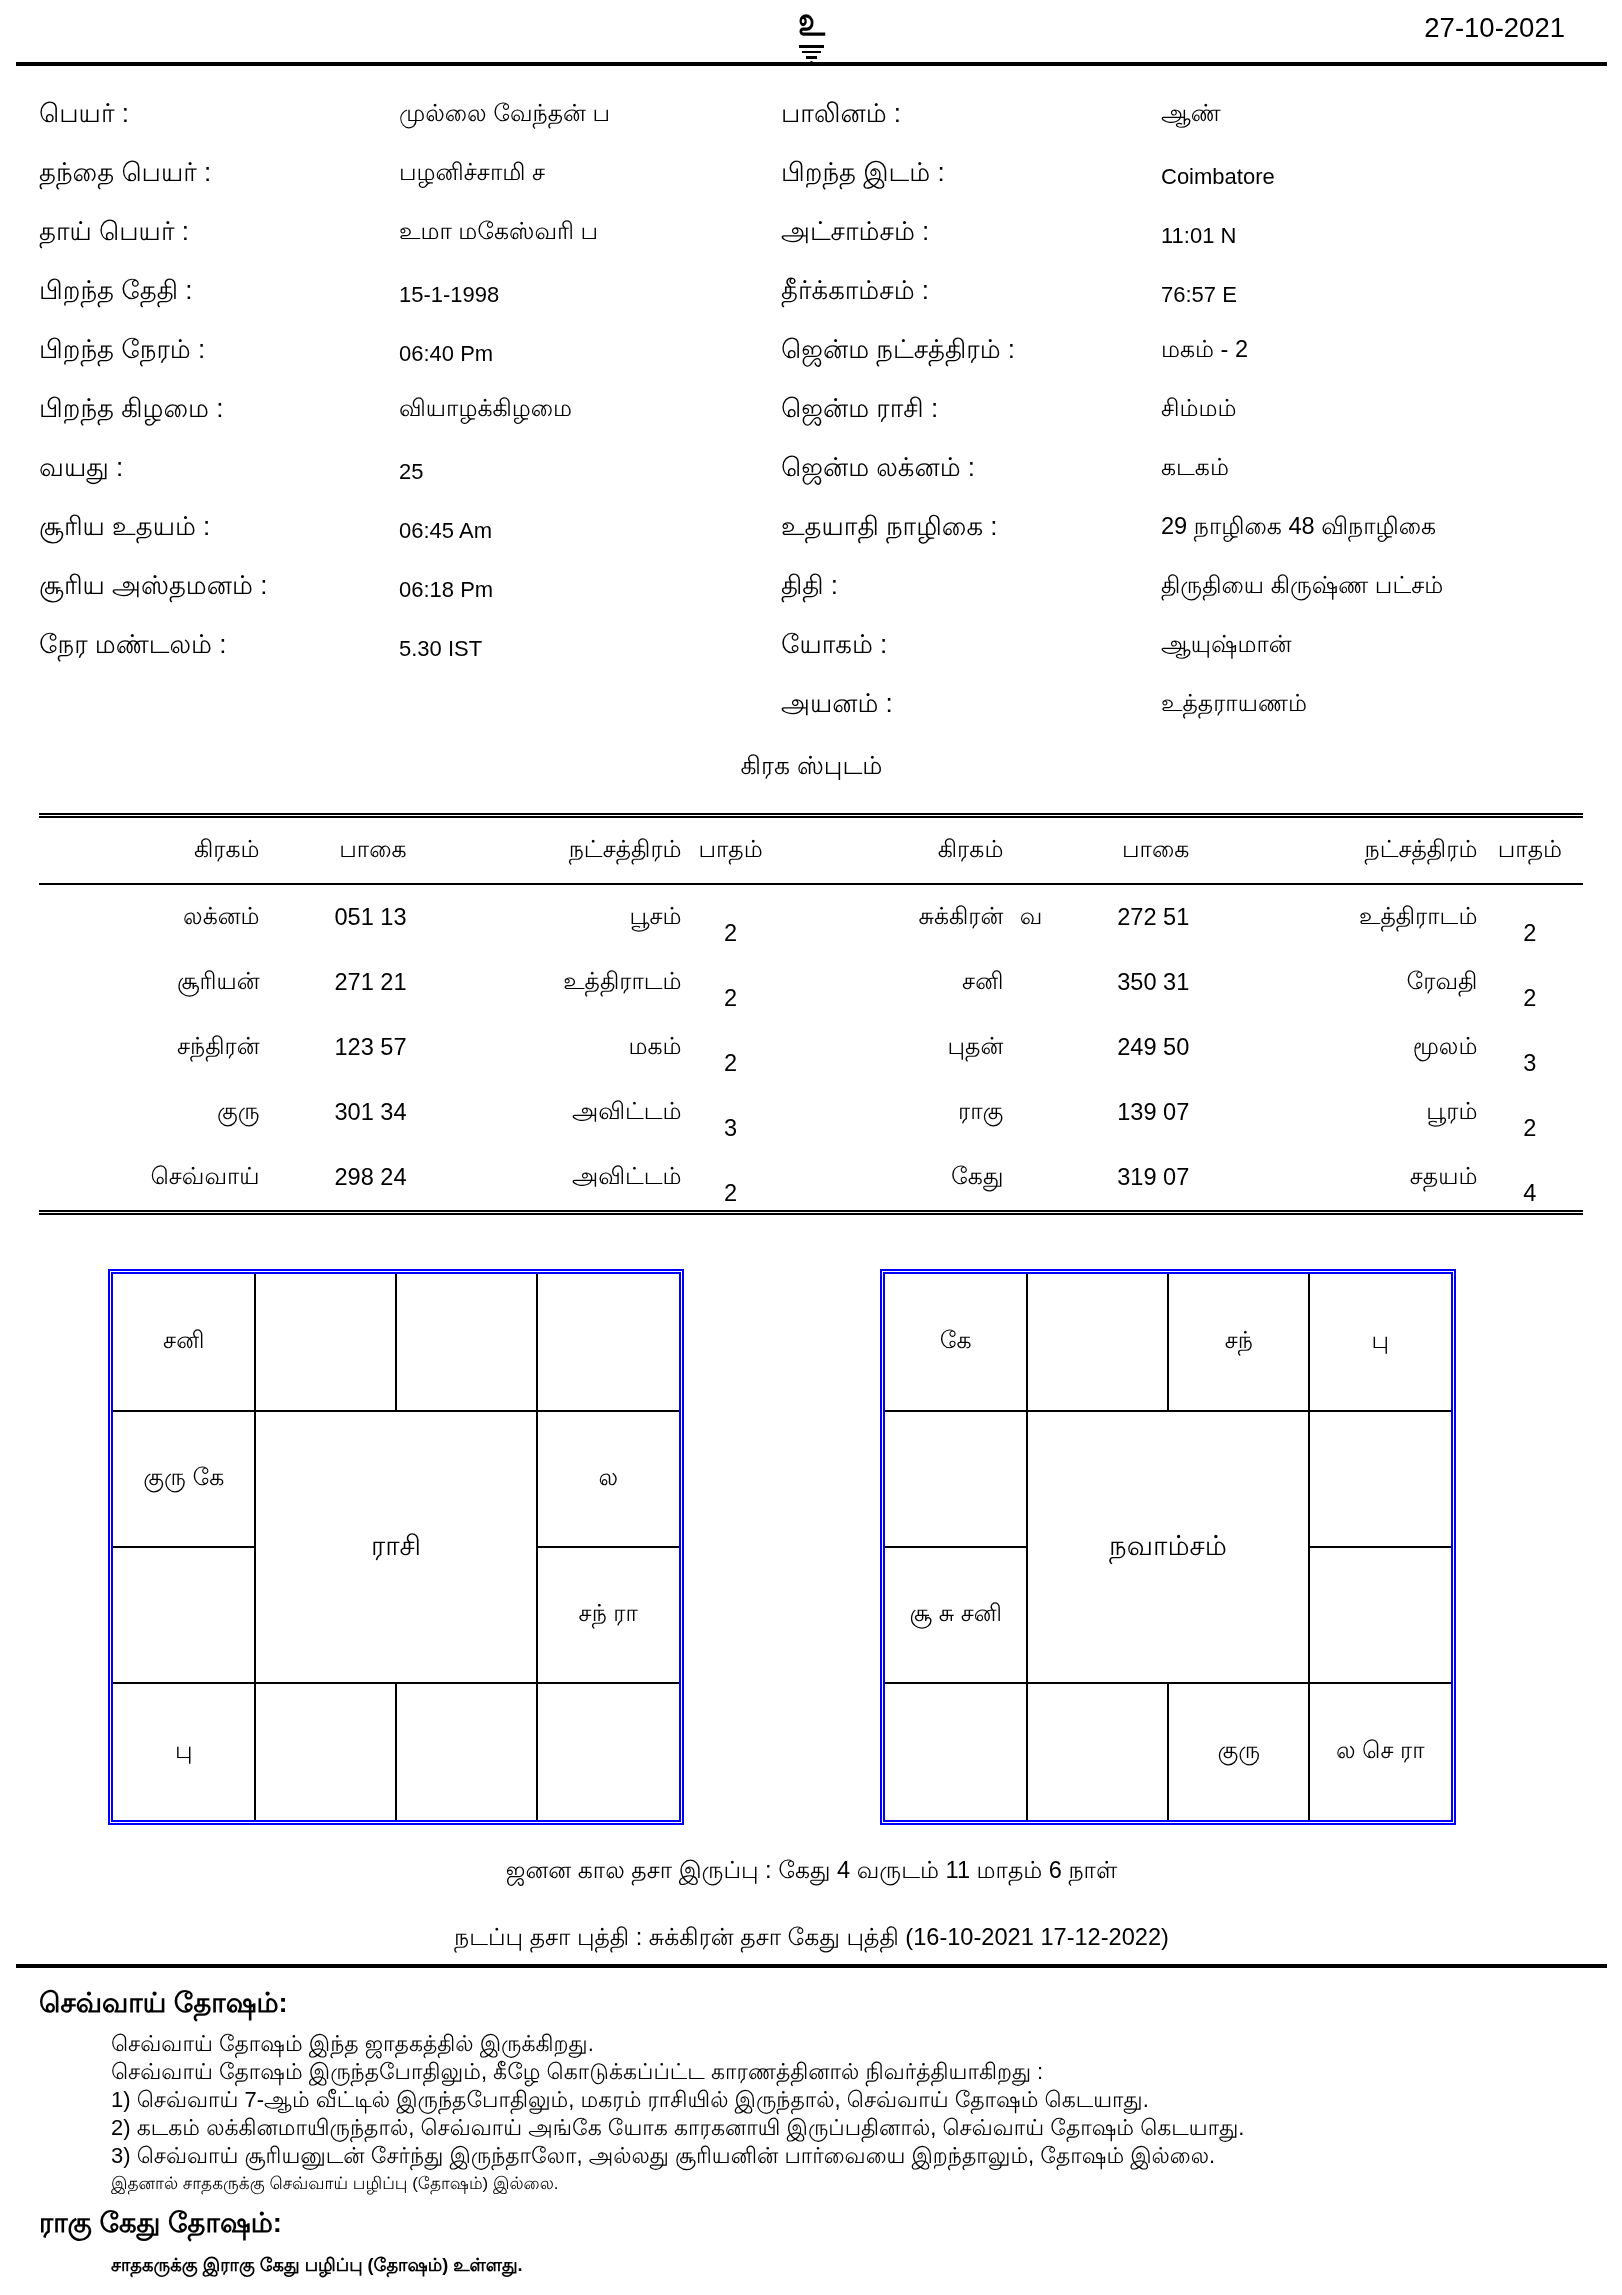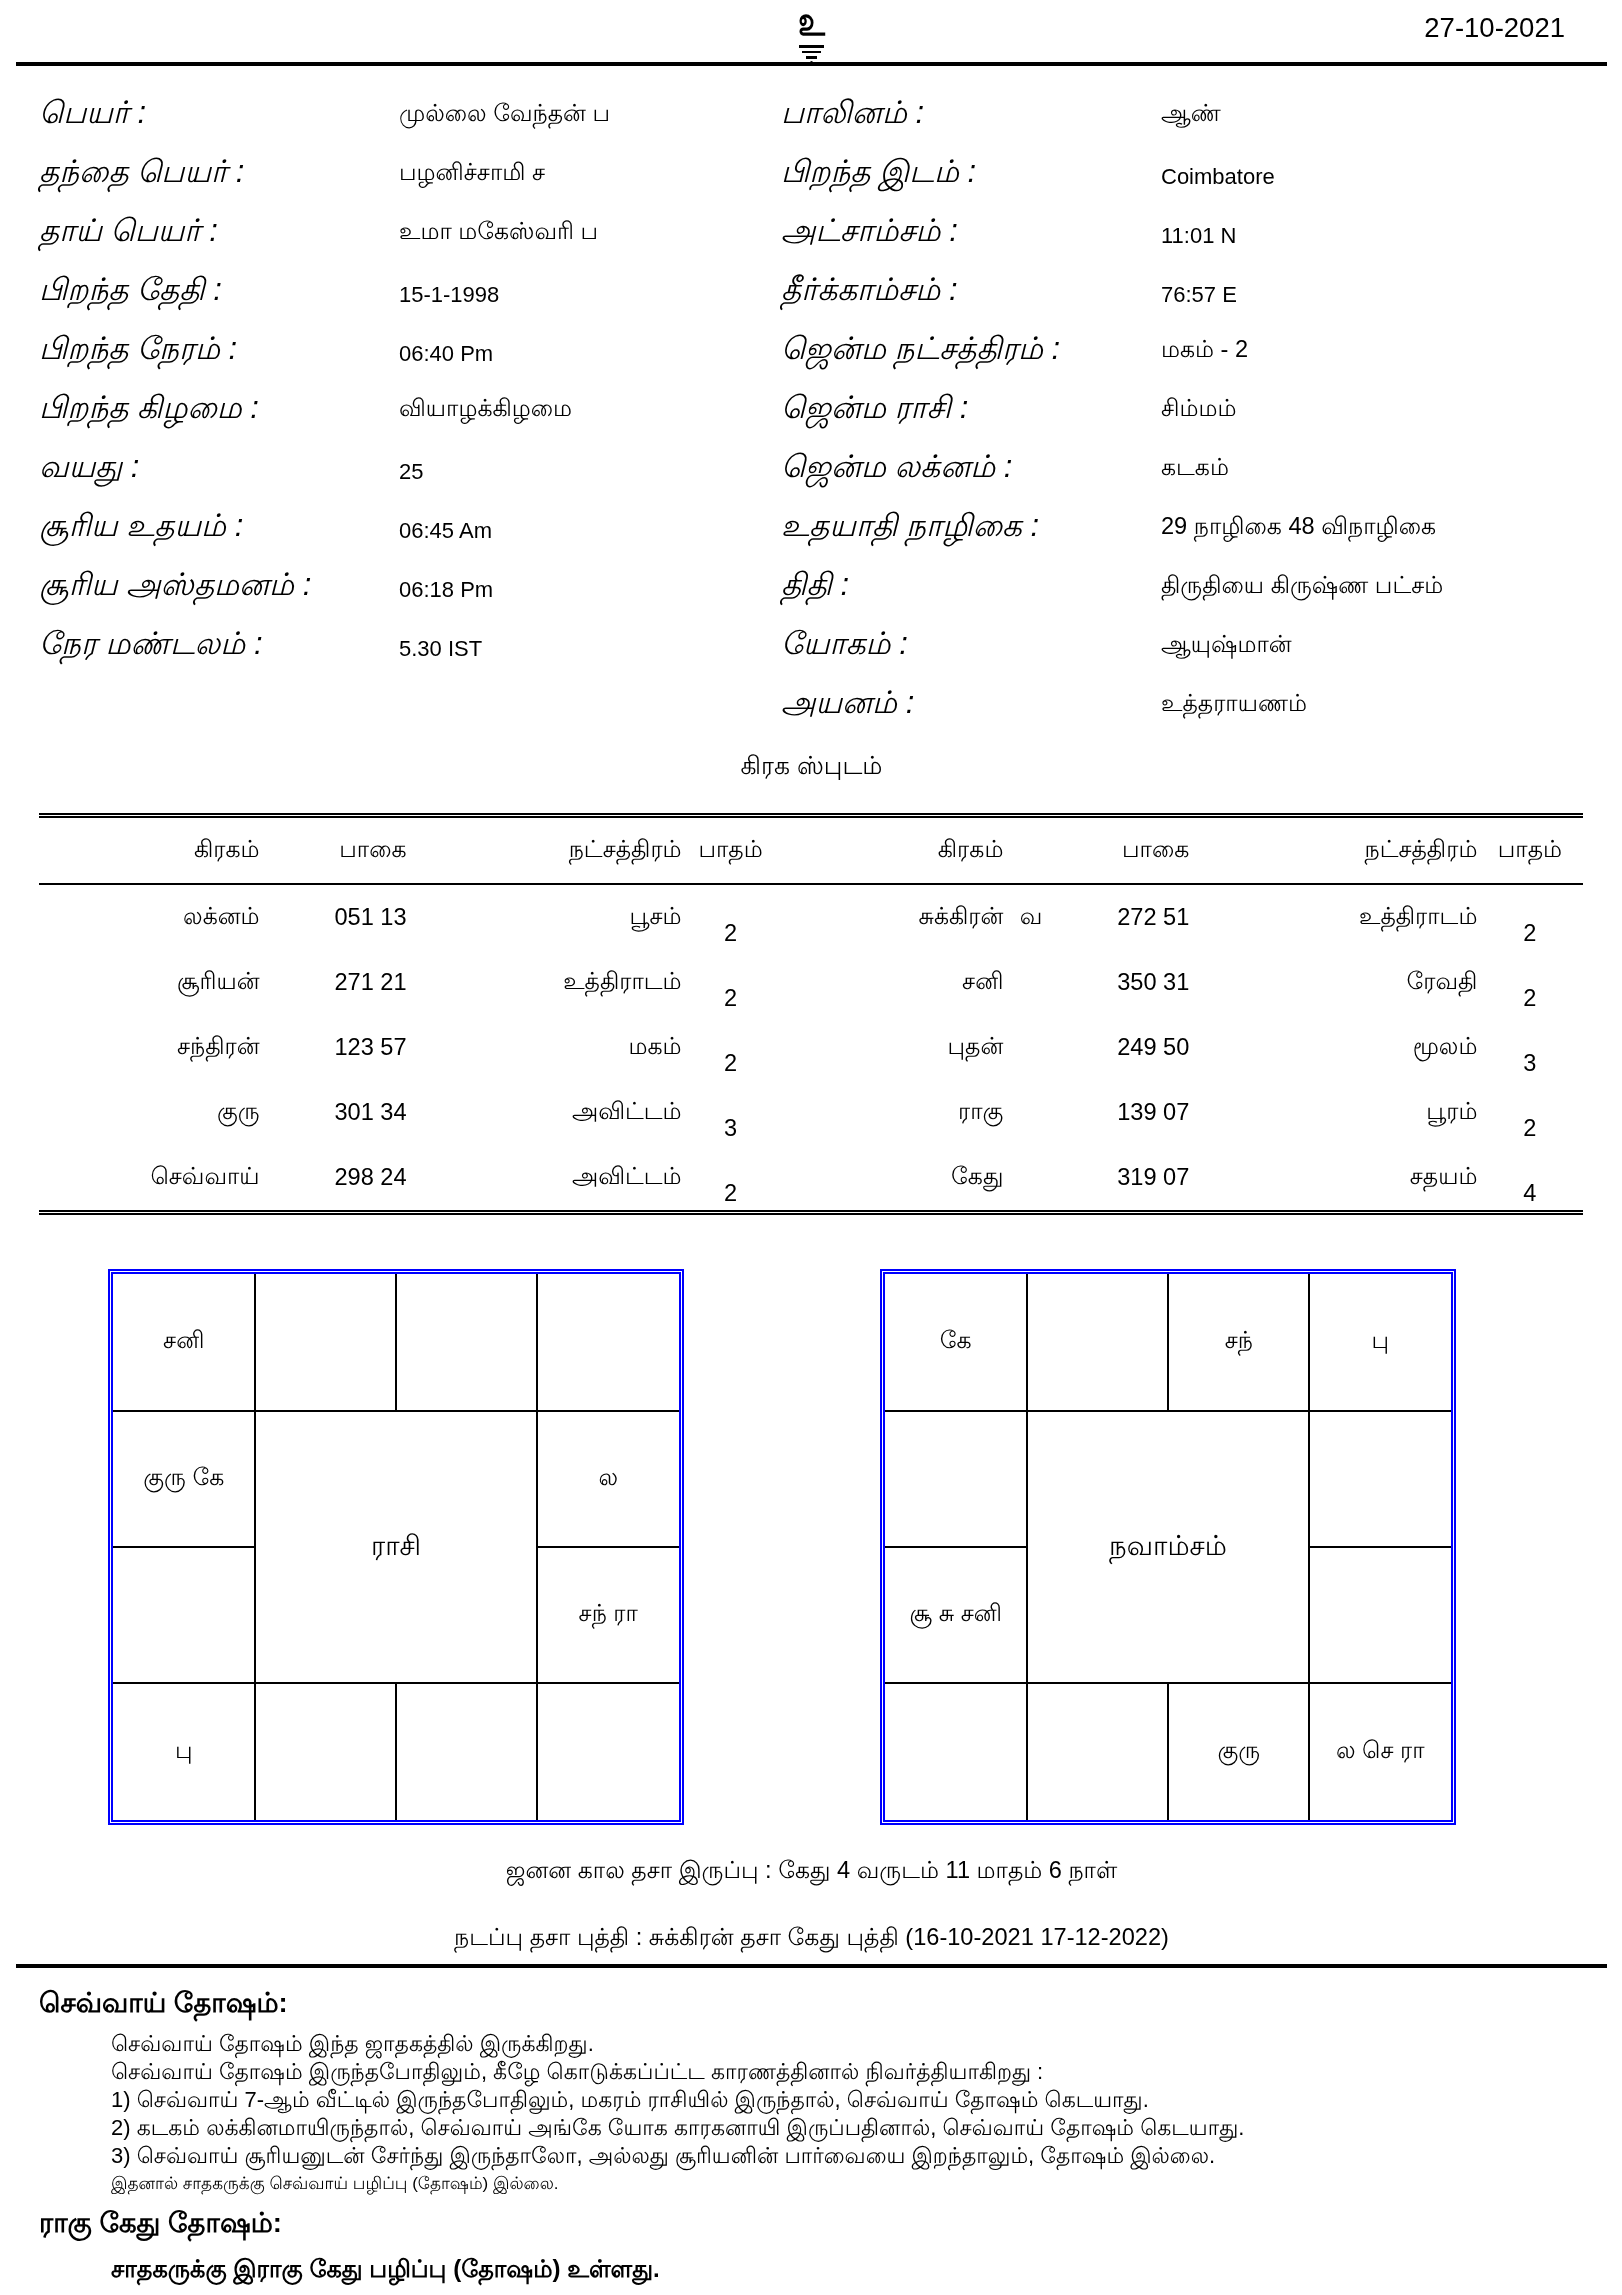--- a/index.html
+++ b/index.html
@@ -17,21 +17,21 @@
   .rule{position:absolute;left:15.7px;right:15.7px;height:3.9px;background:#000;}
   .rule.top{top:62px}
   .rule.mid{top:1964px}
 
   
   .details{position:absolute;left:39px;top:98px;width:1544px;display:flex;}
   .dcol{display:flex;flex-direction:column;}
   .dcol.l{width:739px;}
   .dcol.r{width:802px;margin-left:3px;}
   .drow{height:59px;display:flex;align-items:flex-start;}
-  .dlabel{font-size:31px;line-height:30px;white-space:nowrap;flex:none;font-style:italic;}
+  .dlabel{font-size:26px;line-height:30px;white-space:nowrap;flex:none;}
   .dcol.l .dlabel{width:360px;}
   .dcol.r .dlabel{width:380px;}
   .dvalue{font-size:23.6px;line-height:30px;white-space:nowrap;}
   .dvalue.latin{font-size:22px;padding-top:7.2px;line-height:25px;}
 
   
   .gtitle{position:absolute;left:0;right:0;top:751px;text-align:center;font-size:25px;}
   .ptable{position:absolute;left:39px;top:813px;width:1544px;
           border-top:5.2px double #000;border-bottom:5.2px double #000;}
   .prow{display:flex;align-items:center;height:65px;}
@@ -76,21 +76,21 @@
   .dasa.d1{top:1857px;}
   .dasa.d2{top:1924px;}
 
   
   .sech{position:absolute;left:39px;font-size:27.5px;font-weight:bold;white-space:nowrap;}
   .sech.h1{top:1987px;}
   .sech.h2{top:2207px;}
   .seclines{position:absolute;left:111px;top:2030px;}
   .secline{font-size:22px;line-height:28px;white-space:nowrap;}
   .secline.bold{font-weight:normal;font-size:17px;}
-  .bold2{position:absolute;left:111px;top:2255px;font-size:24px;font-weight:bold;white-space:nowrap;}
+  .bold2{position:absolute;left:111px;top:2255px;font-size:18px;font-weight:bold;white-space:nowrap;}
 </style>
 </head>
 <body>
 
 <div class="page">
 
   <div class="symbol">
     <div class="u">உ</div>
     <div class="l1"></div>
     <div class="l2"></div>

